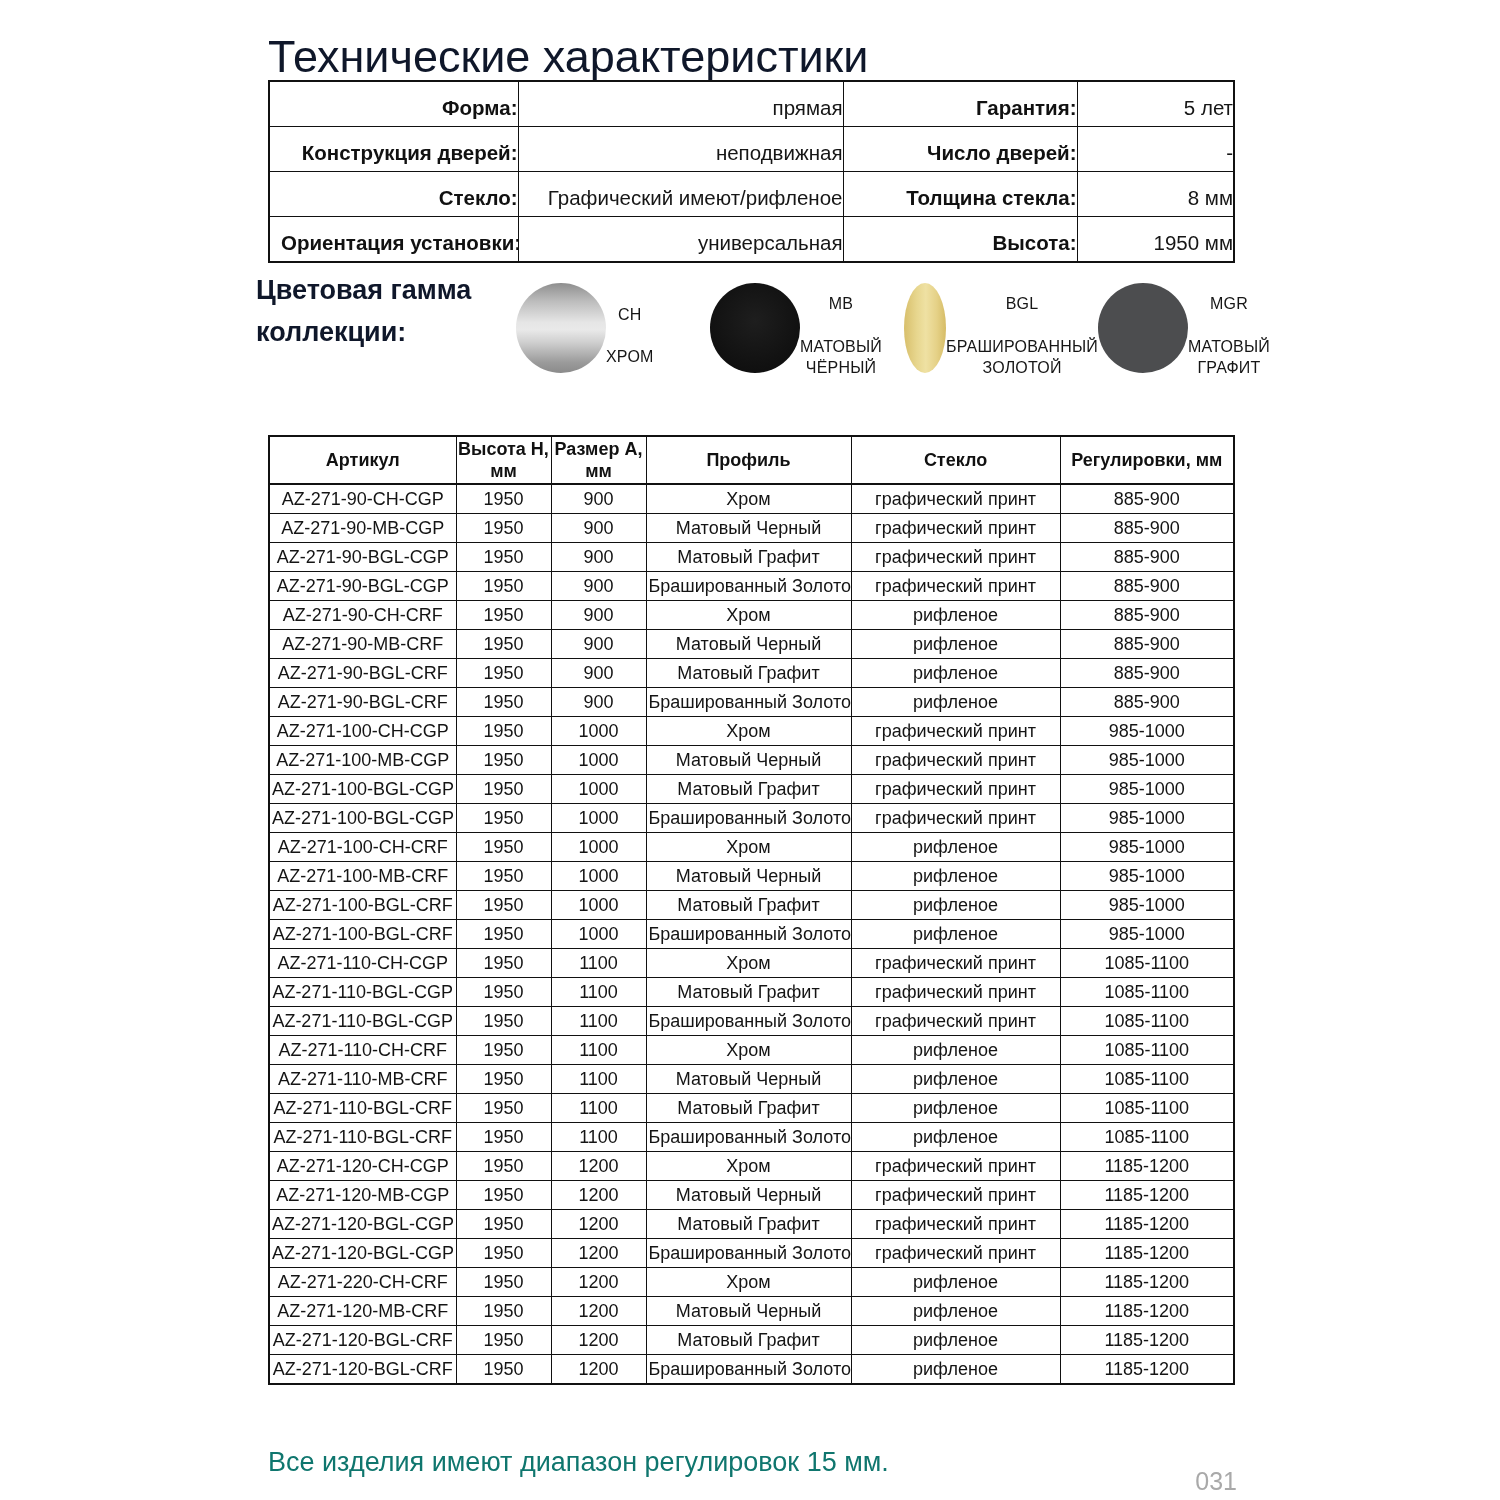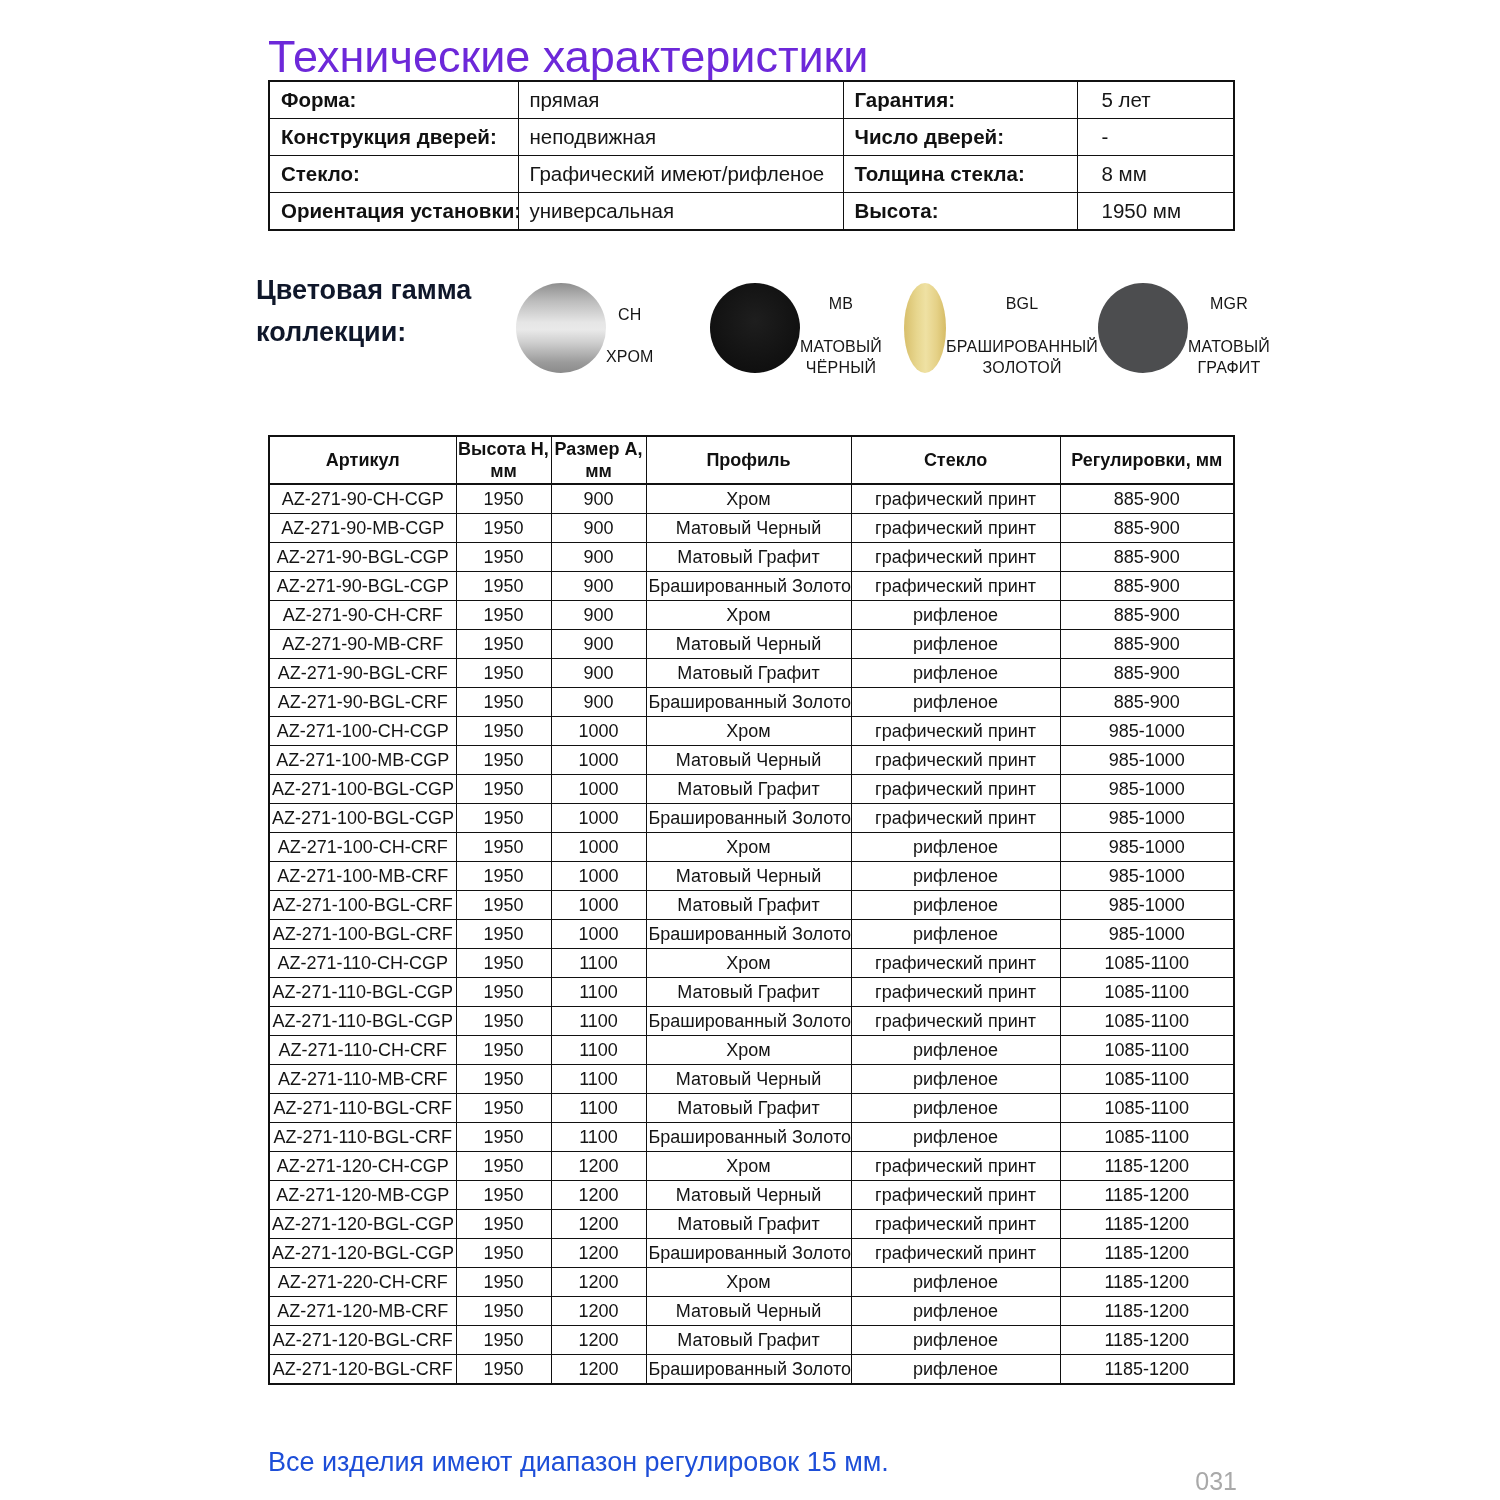--- a/index.html
+++ b/index.html
@@ -1,24 +1,24 @@
 <!DOCTYPE html>
 <html><head>
 <meta charset="utf-8">
 <style>
   html,body{margin:0;padding:0;background:#ffffff;}
   body{width:1500px;height:1500px;font-family:"Liberation Sans",sans-serif;color:#111;}
   .page{position:relative;width:1500px;height:1500px;overflow:hidden;background:#fff;}
 
-  .title{position:absolute;left:268px;top:1px;font-size:45px;font-weight:400;color:#6d28d9;letter-spacing:0;}
+  .title{position:absolute;left:268px;top:1px;font-size:45px;font-weight:400;color:#0f172a;letter-spacing:0;}
 
   
   .spec-table{position:absolute;left:268px;top:80px;width:965px;border-collapse:collapse;table-layout:fixed;}
   .spec-table th,.spec-table td{border:1.6px solid #111;height:36px;font-size:20.5px;
-      padding:0 0 0 11px;text-align:left;vertical-align:middle;overflow:hidden;white-space:nowrap;}
+      padding:8px 0 0 11px;text-align:right;vertical-align:middle;overflow:hidden;white-space:nowrap;}
   .spec-table th{font-weight:700;color:#111;}
   .spec-table td{font-weight:400;color:#161616;}
   .spec-table td.sv2{padding-left:24px;}
   .spec-table{border:2.5px solid #111;}
 
   
   .palette-heading{position:absolute;left:256px;top:270px;width:250px;font-size:27px;font-weight:700;
       color:#0f172a;line-height:1.55;}
   .swatches{position:absolute;left:516px;top:256px;width:776px;display:flex;}
   .swatch{width:194px;display:flex;flex-direction:row;align-items:center;}
@@ -29,21 +29,21 @@
   .swatch-name{font-size:16px;}
 
   
   .main-table{position:absolute;left:268px;top:435px;width:965px;border-collapse:collapse;
       table-layout:fixed;border:2.5px solid #111;}
   .main-table th{border:1.6px solid #111;border-bottom:2.2px solid #111;height:46px;font-size:18px;
       font-weight:700;text-align:center;vertical-align:middle;white-space:pre-line;line-height:1.25;padding:0;}
   .main-table td{border:1.6px solid #111;height:28px;font-size:18px;font-weight:400;text-align:center;
       vertical-align:middle;padding:0 2px;white-space:nowrap;overflow:hidden;color:#141414;}
 
-  .footer-note{position:absolute;left:268px;top:1447px;font-size:27px;font-weight:400;color:#1d4ed8;}
+  .footer-note{position:absolute;left:268px;top:1447px;font-size:27px;font-weight:400;color:#0f766e;}
   .page-number{position:absolute;left:1147px;top:1467px;width:90px;text-align:right;
       font-size:25px;color:#a9a9a9;}
 </style>
 </head>
 <body>
 
 <div class="page">
 
   <h1 class="title">Технические характеристики</h1>
 

